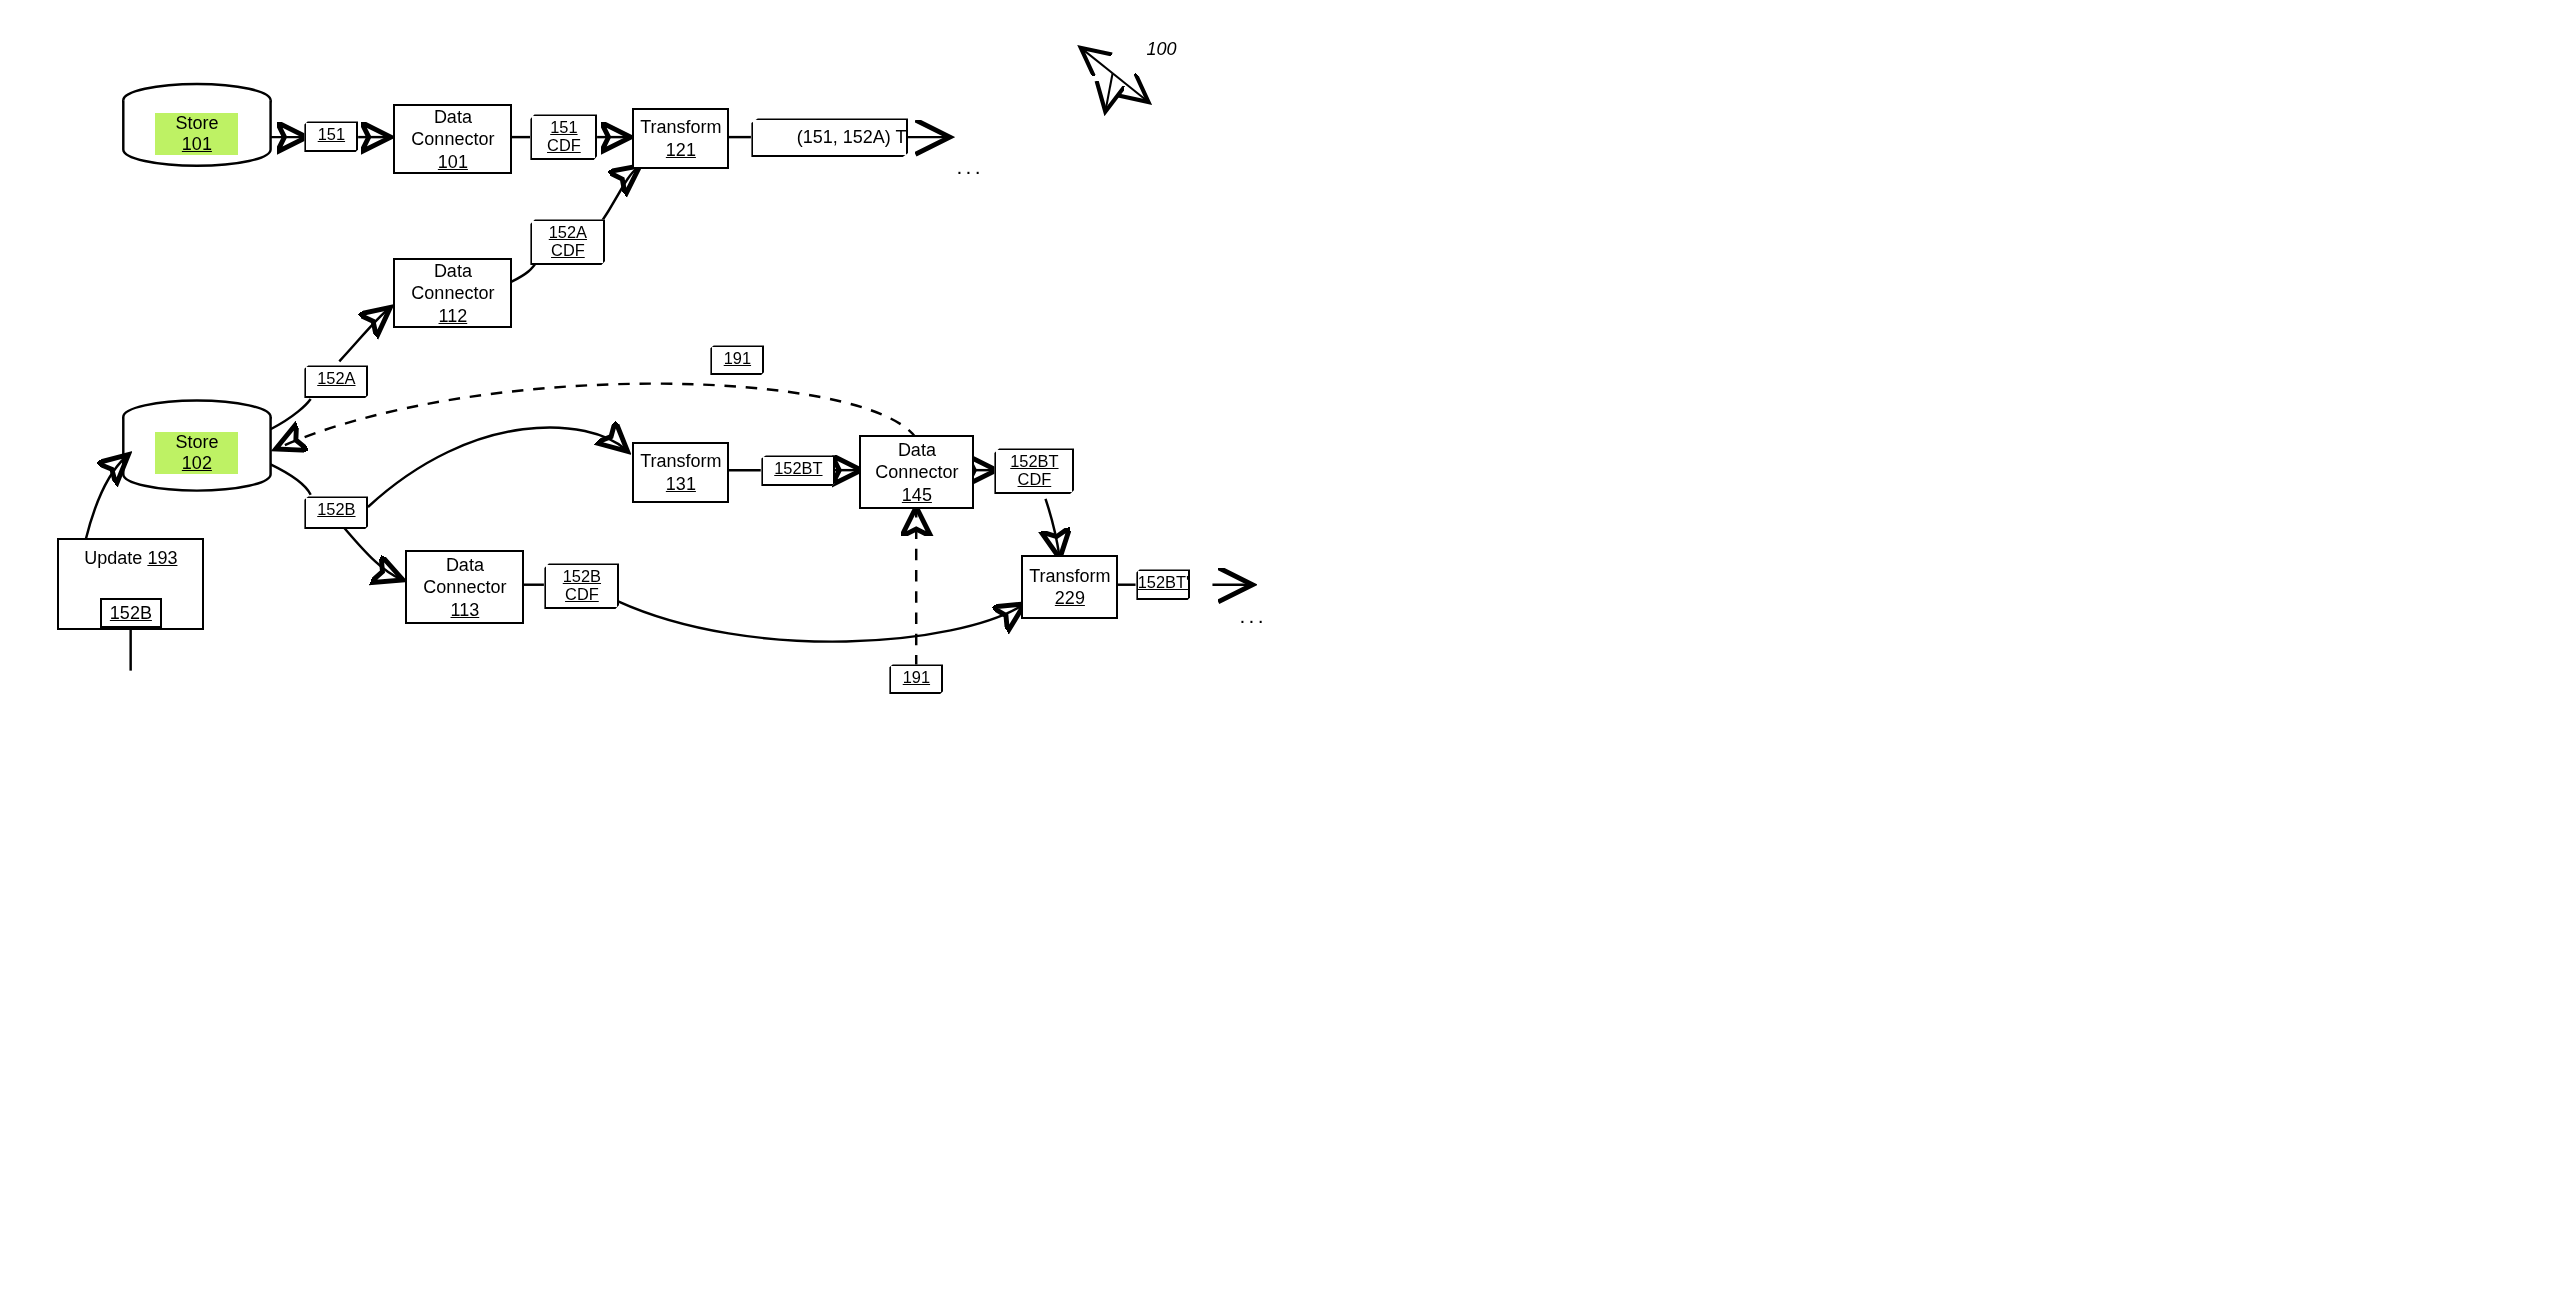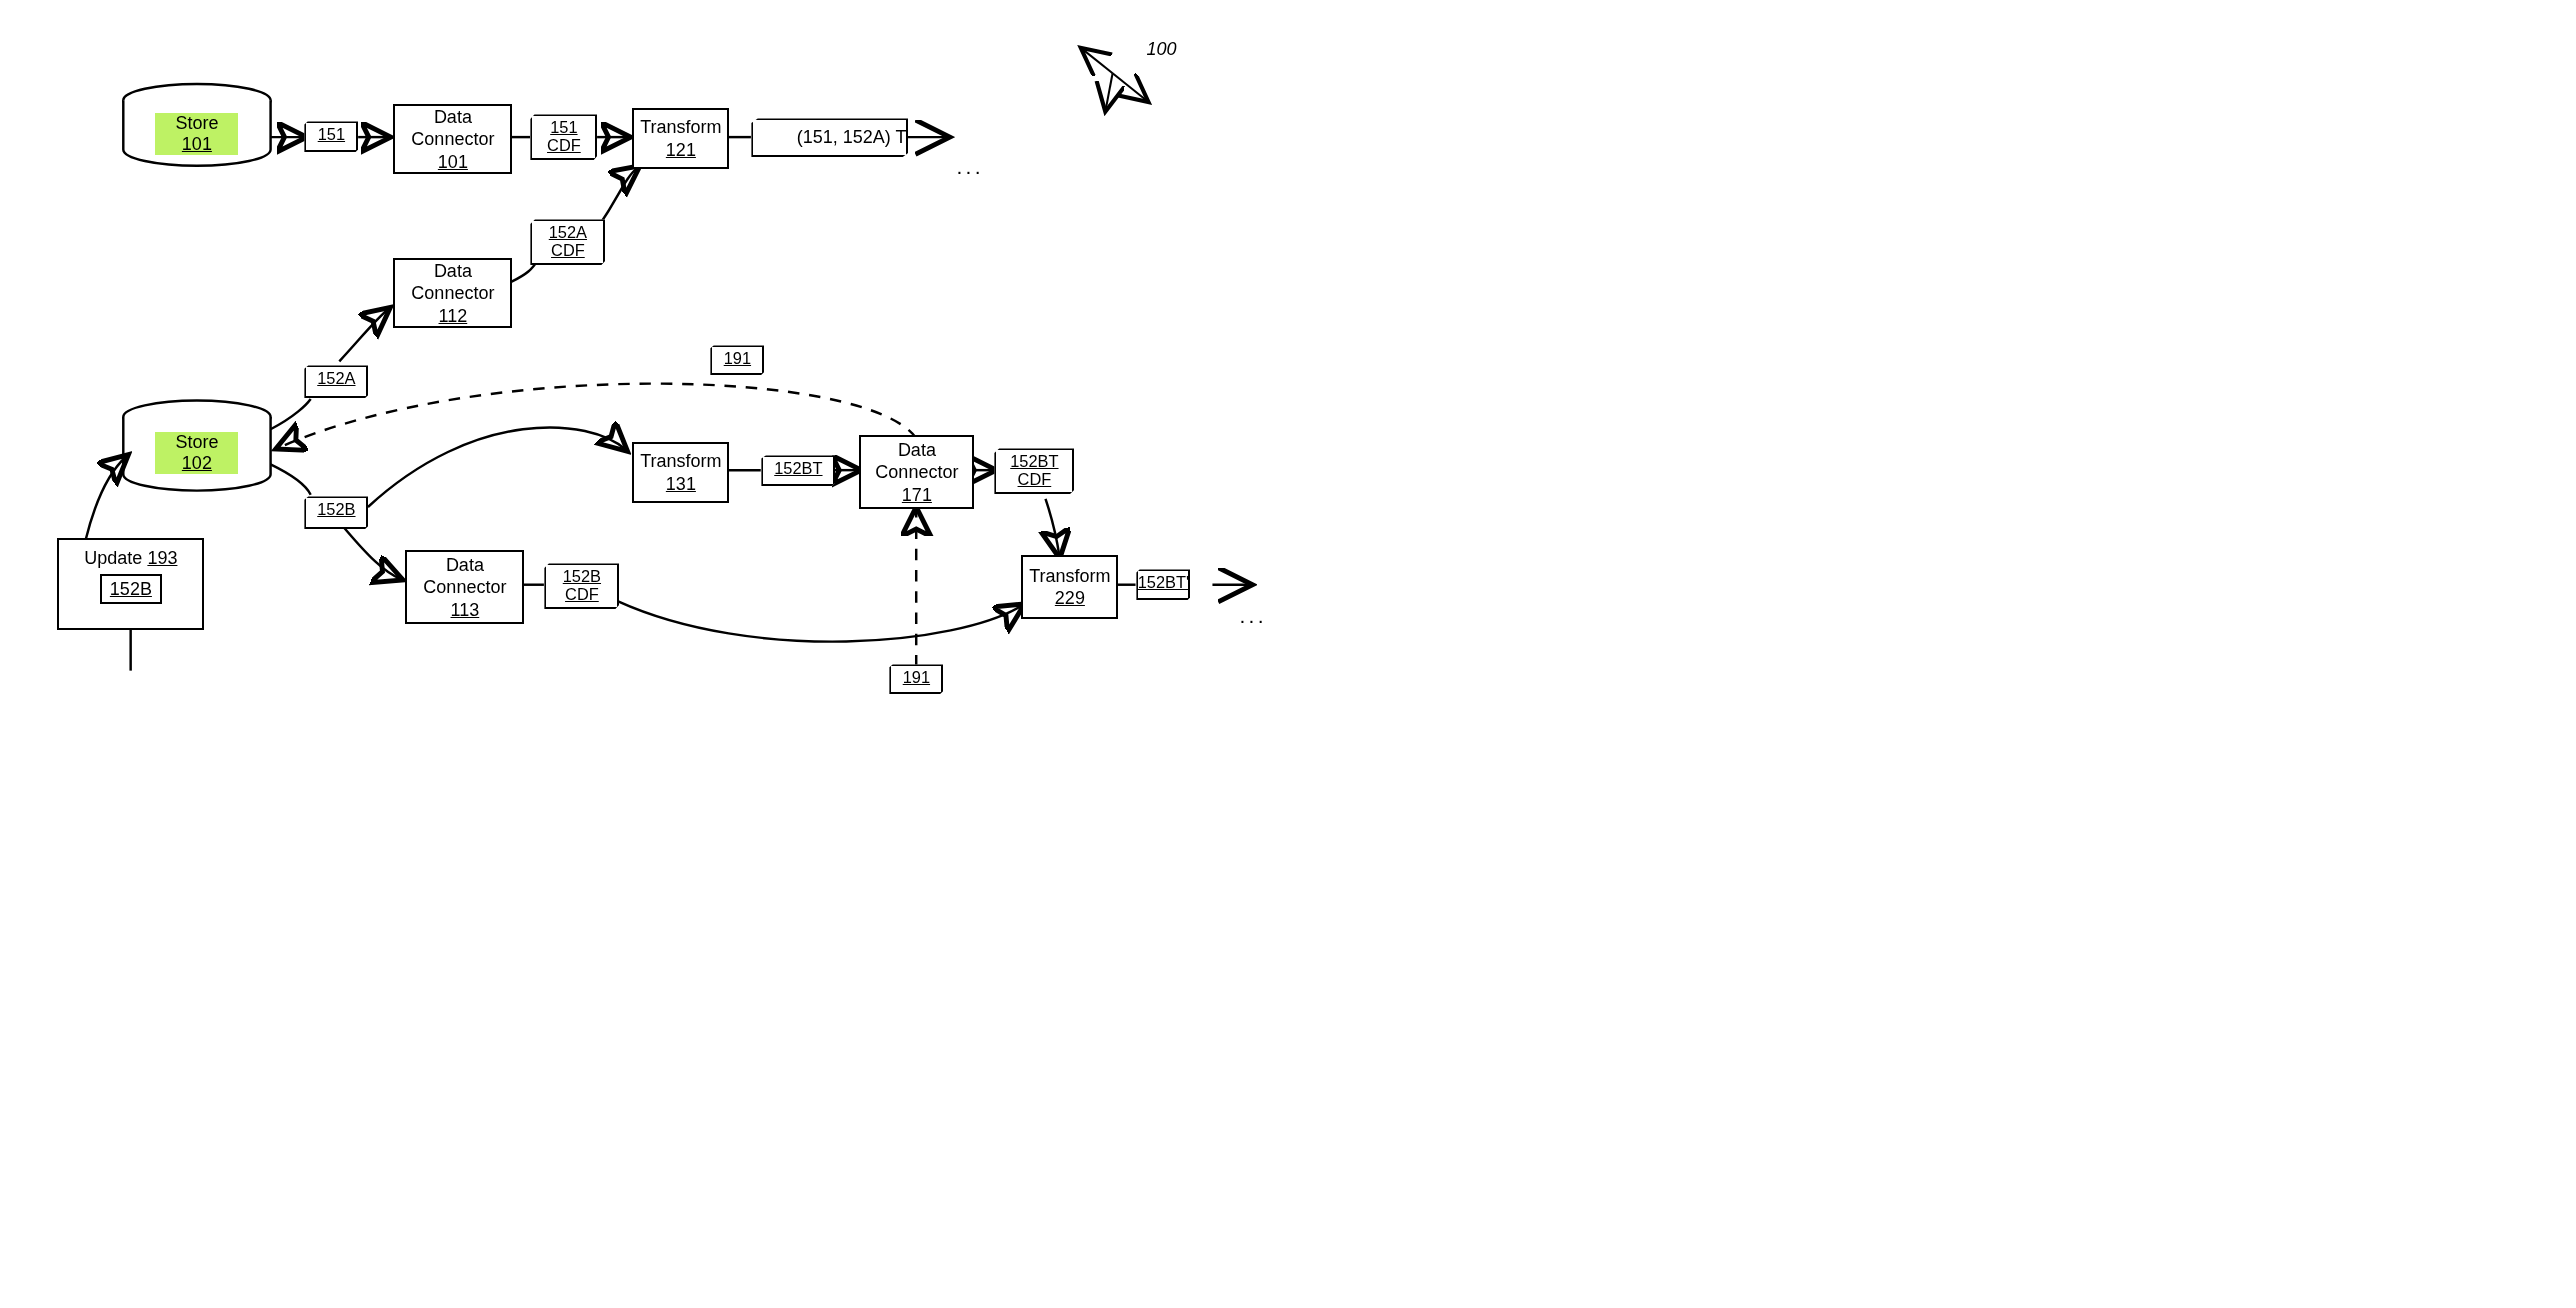--- a/index.html
+++ b/index.html
@@ -227,21 +227,21 @@
     <div>Transform</div>
     <div class="ref">131</div>
   </div>
 
   <div class="tag" style="left:745px;top:439px;width:74px;height:31px;">
     <span class="u">152BT</span>
   </div>
 
   <div class="box" style="left:843px;top:419px;width:115px;height:74px;">
     <div>Data Connector</div>
-    <div class="ref">171</div>
+    <div class="ref">145</div>
   </div>
 
   <div class="tag" style="left:978px;top:432px;width:80px;height:46px;">
     <span class="u">152BT</span>
     <span class="u">CDF</span>
   </div>
 
   <div class="box" style="left:389px;top:534px;width:119px;height:74px;">
     <div>Data Connector</div>
     <div class="ref">113</div>
@@ -259,21 +259,21 @@
 
   <div class="tag" style="left:1120px;top:553px;width:54px;height:31px;">
     <span class="u">152BT'</span>
   </div>
   <div class="dots" style="left:1223px;top:588px;">...</div>
 
   <div class="tag" style="left:873px;top:648px;width:54px;height:29.5px;">
     <span class="u">191</span>
   </div>
 
-  <div class="box" style="left:41px;top:522px;width:147px;height:92px;justify-content:flex-start;padding-top:6.5px;">
+  <div class="box" style="left:41px;top:522px;width:147px;height:92px;justify-content:flex-start;padding-top:6.5px;gap:24px;">
     <div>
       <span>Update</span>&nbsp;<span class="ref">193</span>
     </div>
     <div class="nested-box">152B</div>
   </div>
 
 </div>
 
 
 </body></html>

